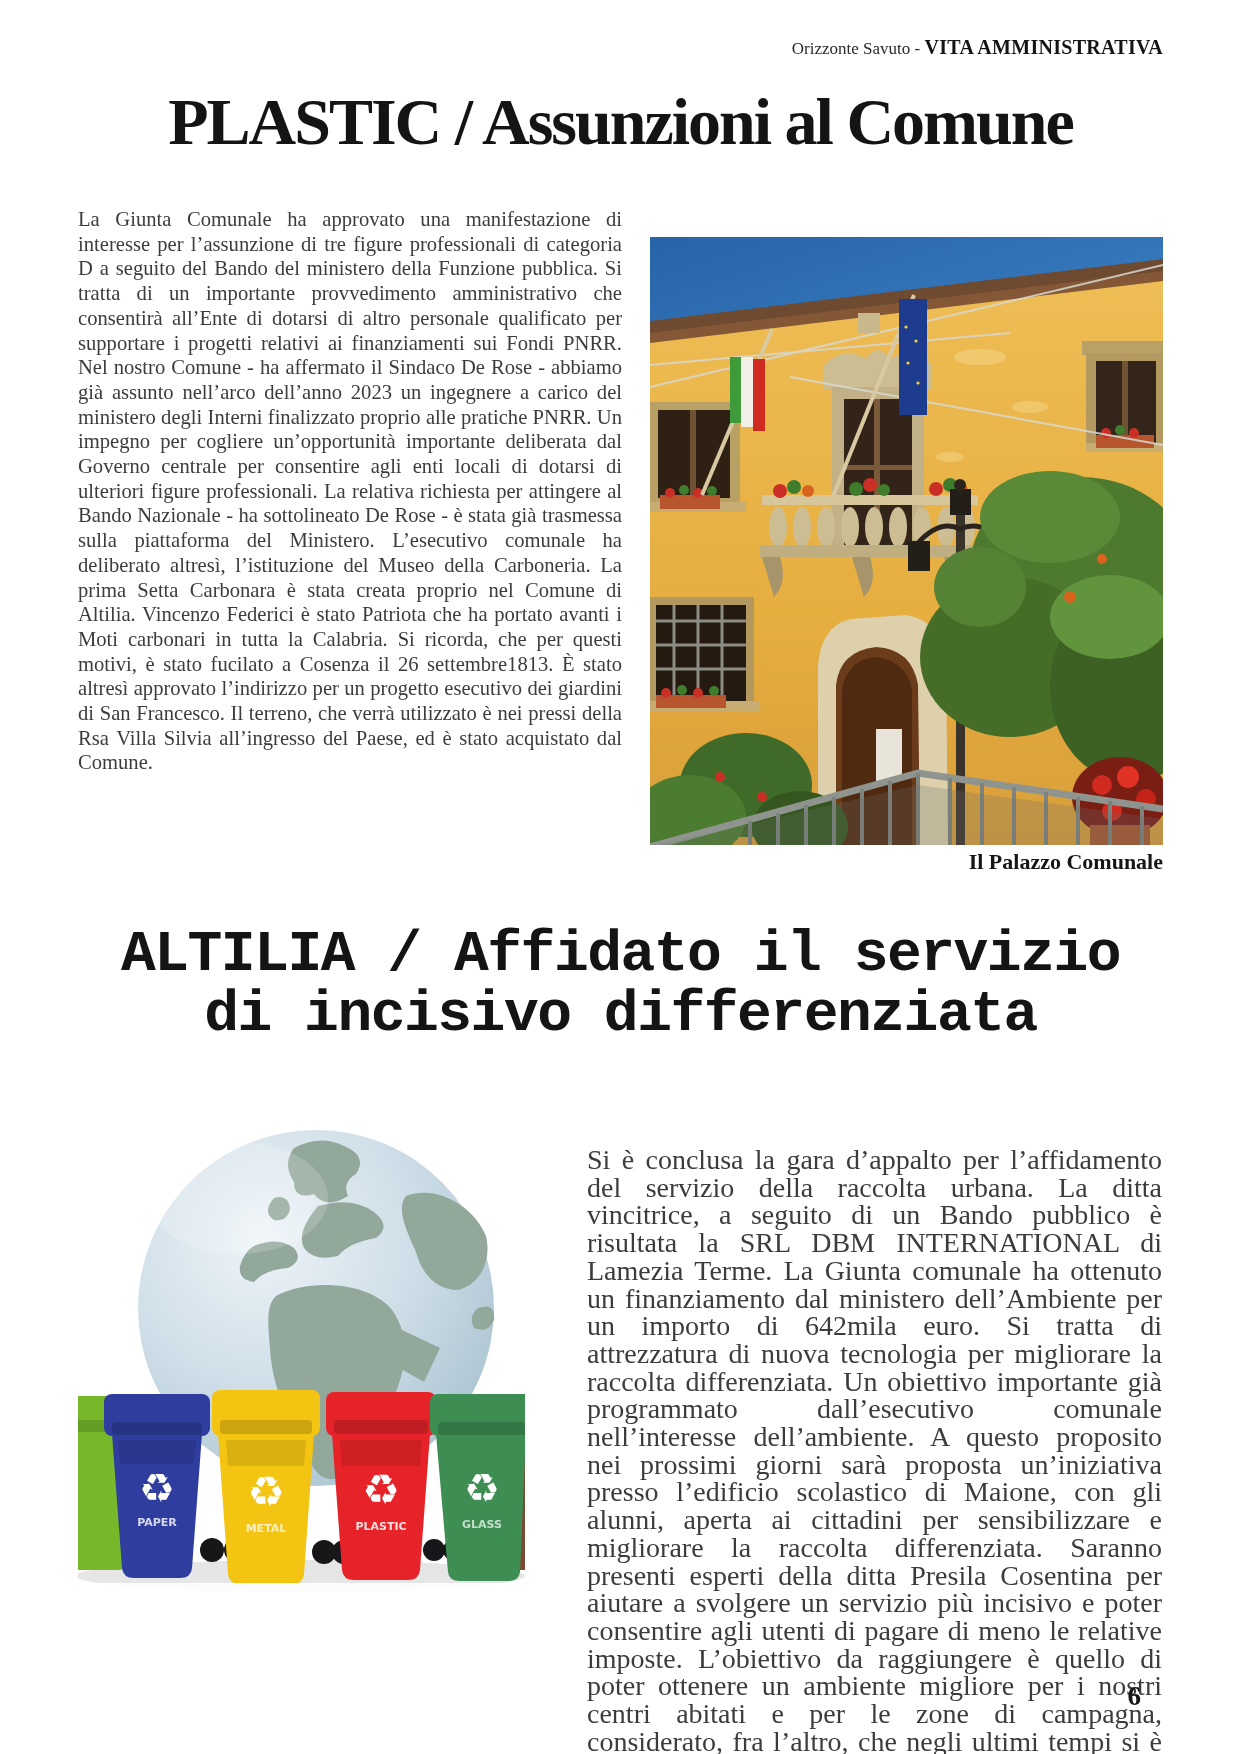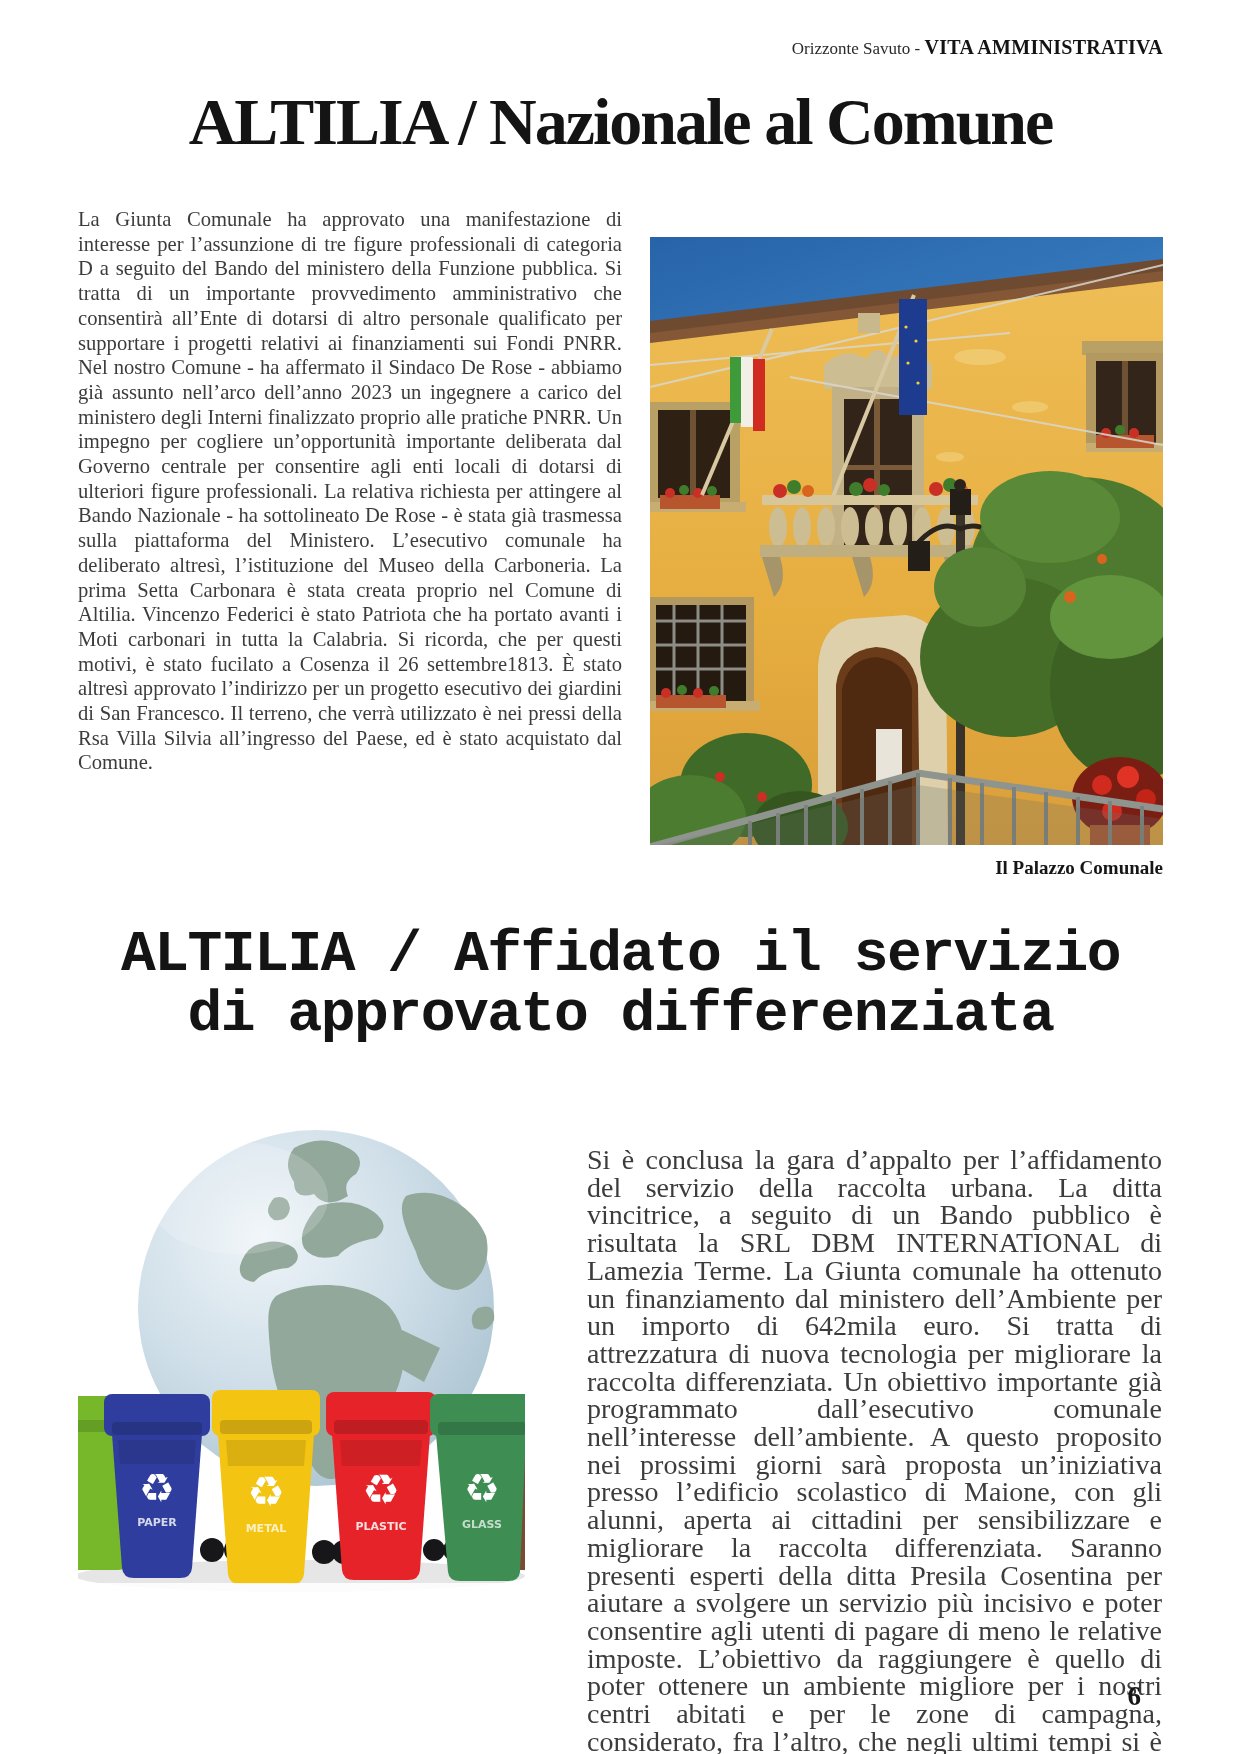--- a/index.html
+++ b/index.html
@@ -31,38 +31,38 @@
   #article2-row{top:1078px;gap:62px;}
   .bodytext{
     text-align:justify;color:#3c3c3c;
   }
   #article1-body{width:548px;font-size:20.6px;line-height:24.7px;}
   #article2-body{width:575px;font-size:28px;line-height:27.7px;margin-top:68px;}
   .photo-col{width:513px;}
   .photo-frame{width:513px;height:608px;margin-top:30px;overflow:hidden;}
   .photo-frame svg{display:block;}
   .photo-caption{
-    text-align:right;font-weight:700;font-size:19px;color:#161616;margin-top:12px;
+    text-align:right;font-weight:700;font-size:22px;color:#161616;margin-top:4px;
   }
   .art-image{width:447px;height:522px;}
   .pageno{
     position:absolute;right:100px;bottom:42px;
     font-size:27px;font-weight:700;color:#161616;
   }
 </style>
 </head>
 <body>
 
 <div id="page">
 
   <div class="masthead">
     <span>Orizzonte Savuto - </span><span class="section">VITA AMMINISTRATIVA</span>
   </div>
 
-  <div class="headline h1">ALTILIA / Nazionale al Comune</div>
+  <div class="headline h1">PLASTIC / Assunzioni al Comune</div>
 
   <div class="article-row" id="article1-row">
     <div class="bodytext" id="article1-body">La Giunta Comunale ha approvato una manifestazione di interesse per l’assunzione di tre figure professionali di categoria D a seguito del Bando del ministero della Funzione pubblica. Si tratta di un importante provvedimento amministrativo che consentirà all’Ente di dotarsi di altro personale qualificato per supportare i progetti relativi ai finanziamenti sui Fondi PNRR. Nel nostro Comune - ha affermato il Sindaco De Rose - abbiamo già assunto nell’arco dell’anno 2023 un ingegnere a carico del ministero degli Interni finalizzato proprio alle pratiche PNRR. Un impegno per cogliere un’opportunità importante deliberata dal Governo centrale per consentire agli enti locali di dotarsi di ulteriori figure professionali. La relativa richiesta per attingere al Bando Nazionale - ha sottolineato De Rose - è stata già trasmessa sulla piattaforma del Ministero. L’esecutivo comunale ha deliberato altresì, l’istituzione del Museo della Carboneria. La prima Setta Carbonara è stata creata proprio nel Comune di Altilia. Vincenzo Federici è stato Patriota che ha portato avanti i Moti carbonari in tutta la Calabria. Si ricorda, che per questi motivi, è stato fucilato a Cosenza il 26 settembre1813. È stato altresì approvato l’indirizzo per un progetto esecutivo dei giardini di San Francesco. Il terreno, che verrà utilizzato è nei pressi della Rsa Villa Silvia all’ingresso del Paese, ed è stato acquistato dal Comune.</div>
 
     <div class="photo-col">
       <div class="photo-frame">
 
         <svg width="513" height="608" viewBox="0 0 513 608">
           <defs>
             <linearGradient id="skyg" x1="0" y1="0" x2="1" y2="1">
@@ -274,21 +274,21 @@
             <path d="M0,610 L268,548 L513,582 L513,608 L0,608 Z" fill="#6c706c" opacity="0.25"></path>
           </g>
         </svg>
       </div>
       <div class="photo-caption">Il Palazzo Comunale</div>
     </div>
   </div>
 
   <div class="headline h2">
     <div>ALTILIA / Affidato il servizio</div>
-    <div>di approvato differenziata</div>
+    <div>di incisivo differenziata</div>
   </div>
 
   <div class="article-row" id="article2-row">
     <div class="art-image">
       <svg width="447" height="522" viewBox="0 0 447 522">
         <defs>
           <radialGradient id="globeg" cx="0.35" cy="0.3" r="0.8">
             <stop offset="0" stop-color="#eef4f8"></stop>
             <stop offset="0.55" stop-color="#cddde7"></stop>
             <stop offset="1" stop-color="#a9c2d0"></stop>

